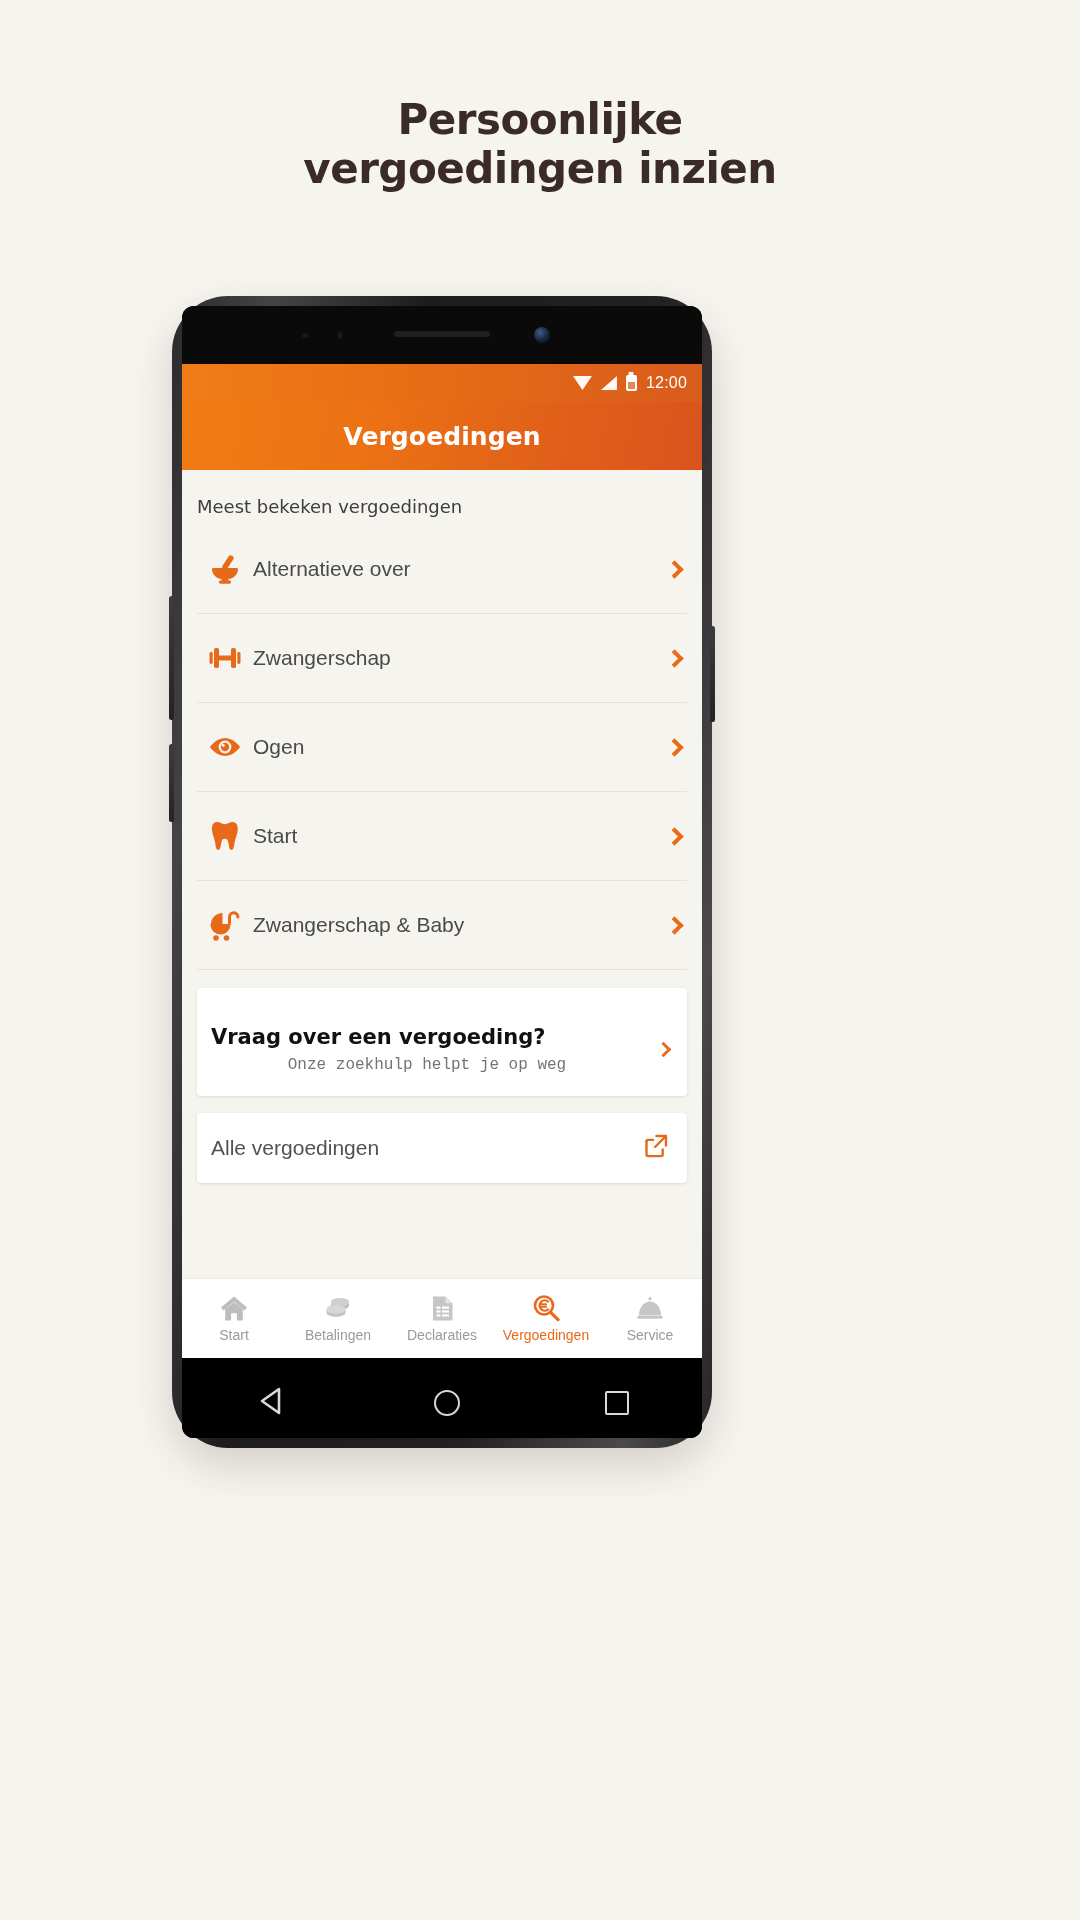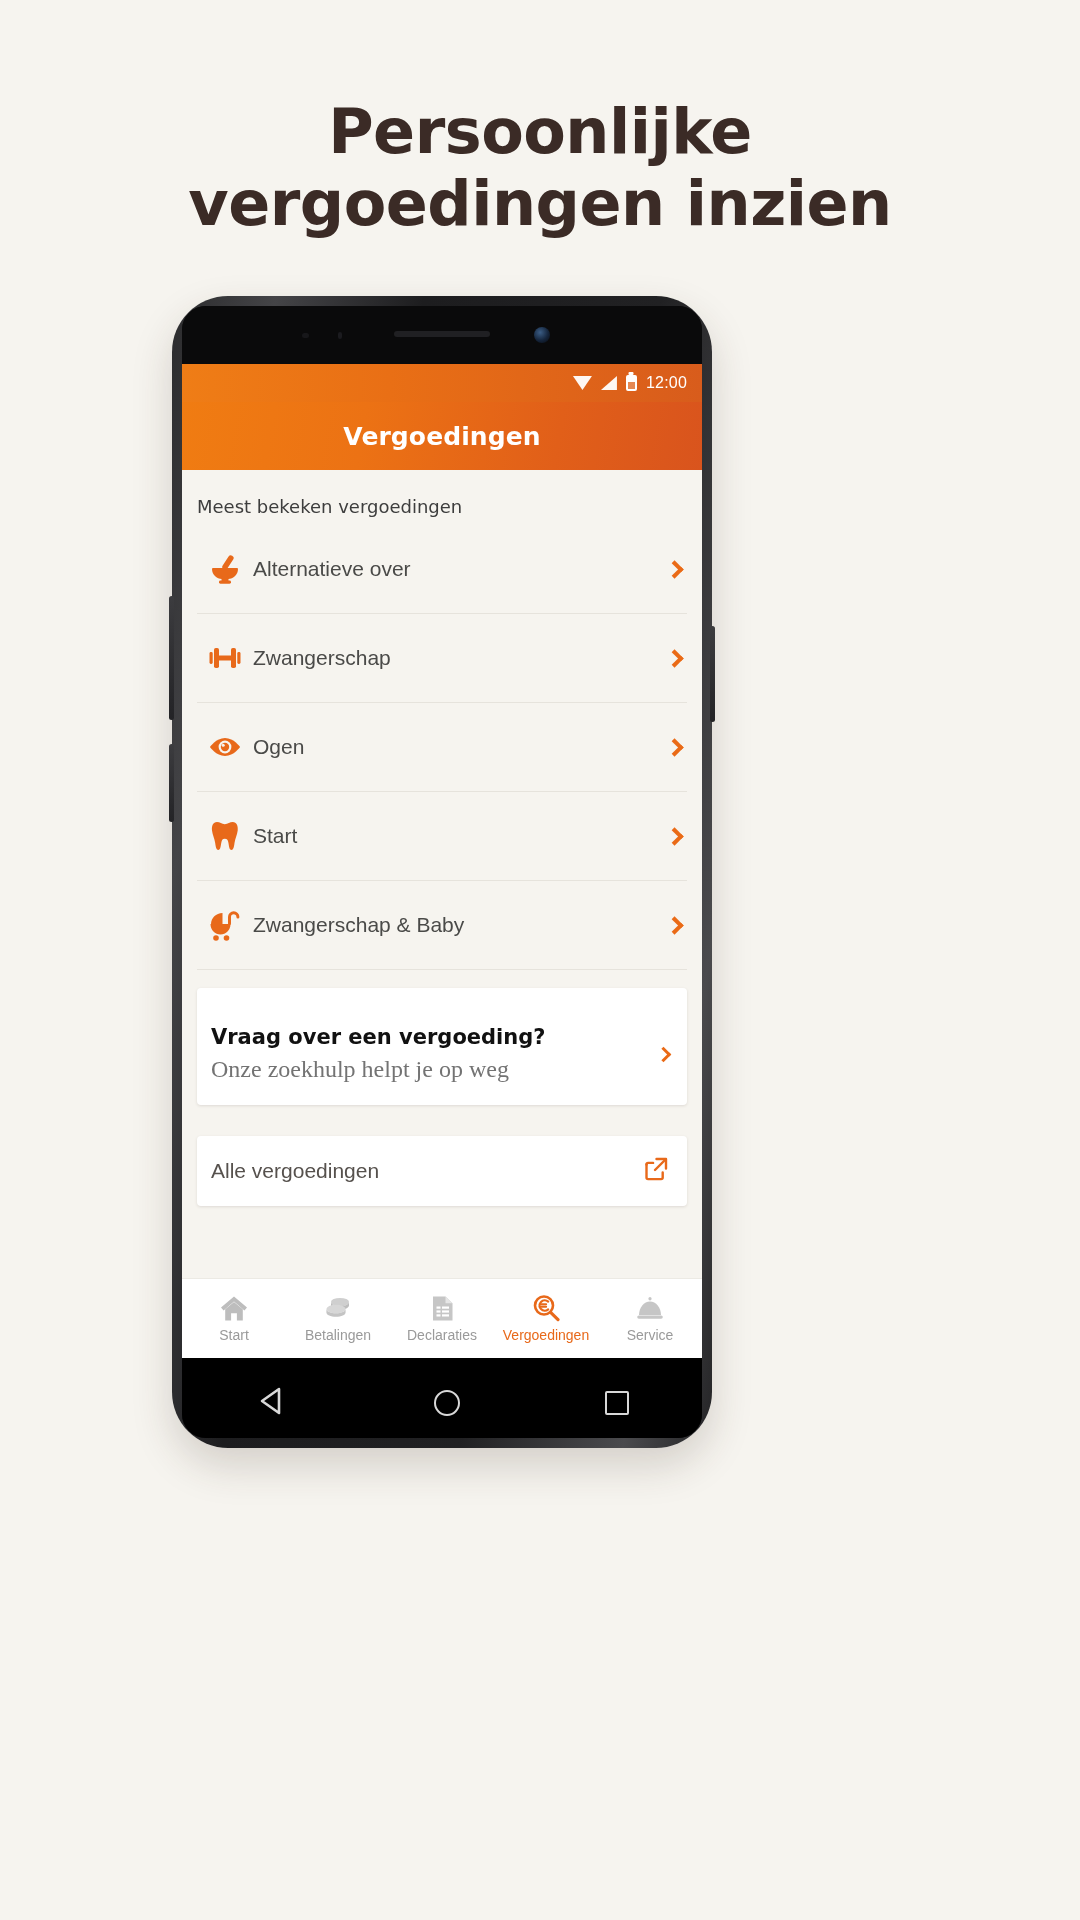--- a/index.html
+++ b/index.html
@@ -11,21 +11,21 @@
   }
 
   
   .headline {
     width: 1080px;
     padding-top: 96px;
     text-align: center;
     color: #3b2b26;
     font-family: "DejaVu Sans", sans-serif;
     font-weight: 700;
-    font-size: 62px;
+    font-size: 42px;
     line-height: 1.16;
     letter-spacing: -0.5px;
   }
   .headline .l2 { display: block; }
 
   
   .phone-wrap {
     position: absolute;
     left: 172px;
     top: 296px;
@@ -34,21 +34,21 @@
   }
   .phone-body {
     position: absolute; inset: 0;
     border-radius: 56px;
     background: linear-gradient(100deg,#2b2b2d 0%,#444447 14%,#1d1d1f 34%,#212123 66%,#4a4a4d 88%,#242426 100%);
     box-shadow: 0 18px 40px rgba(60,45,35,0.18);
   }
   .phone-inner {
     position: absolute;
     left: 10px; top: 10px; right: 10px; bottom: 10px;
-    border-radius: 24px;
+    border-radius: 12px;
     background: #0a0a0b;
     overflow: hidden;
   }
   
   .btn-vol {
     position: absolute; left: -3px; top: 300px;
     width: 5px; height: 124px; border-radius: 3px;
     background: linear-gradient(180deg,#3c3c3f,#232326);
   }
   .btn-vol2 {
@@ -221,28 +221,29 @@
   }
   .card-text { flex: 1 1 auto; }
   .card-title {
     font-size: 21px;
     font-weight: 700;
     color: #111111;
     font-family: "DejaVu Sans", sans-serif;
     margin-bottom: 7px;
   }
   .card-sub {
-    font-size: 24px;
+    font-size: 16px;
     color: #737373;
-    font-family: Liberation Serif, serif;
+    font-family: Liberation Mono, monospace;
+    text-align: center;
   }
   .card-chev { flex: 0 0 26px; display: flex; justify-content: flex-end; }
 
   .card2 {
-    margin-top: 31px;
+    margin-top: 17px;
     background: #ffffff;
     border-radius: 4px;
     box-shadow: 0 1px 3px rgba(60,45,35,0.13);
     display: flex;
     align-items: center;
     padding: 20px 18px 20px 14px;
     cursor: pointer;
   }
   .card2-title {
     flex: 1 1 auto;

